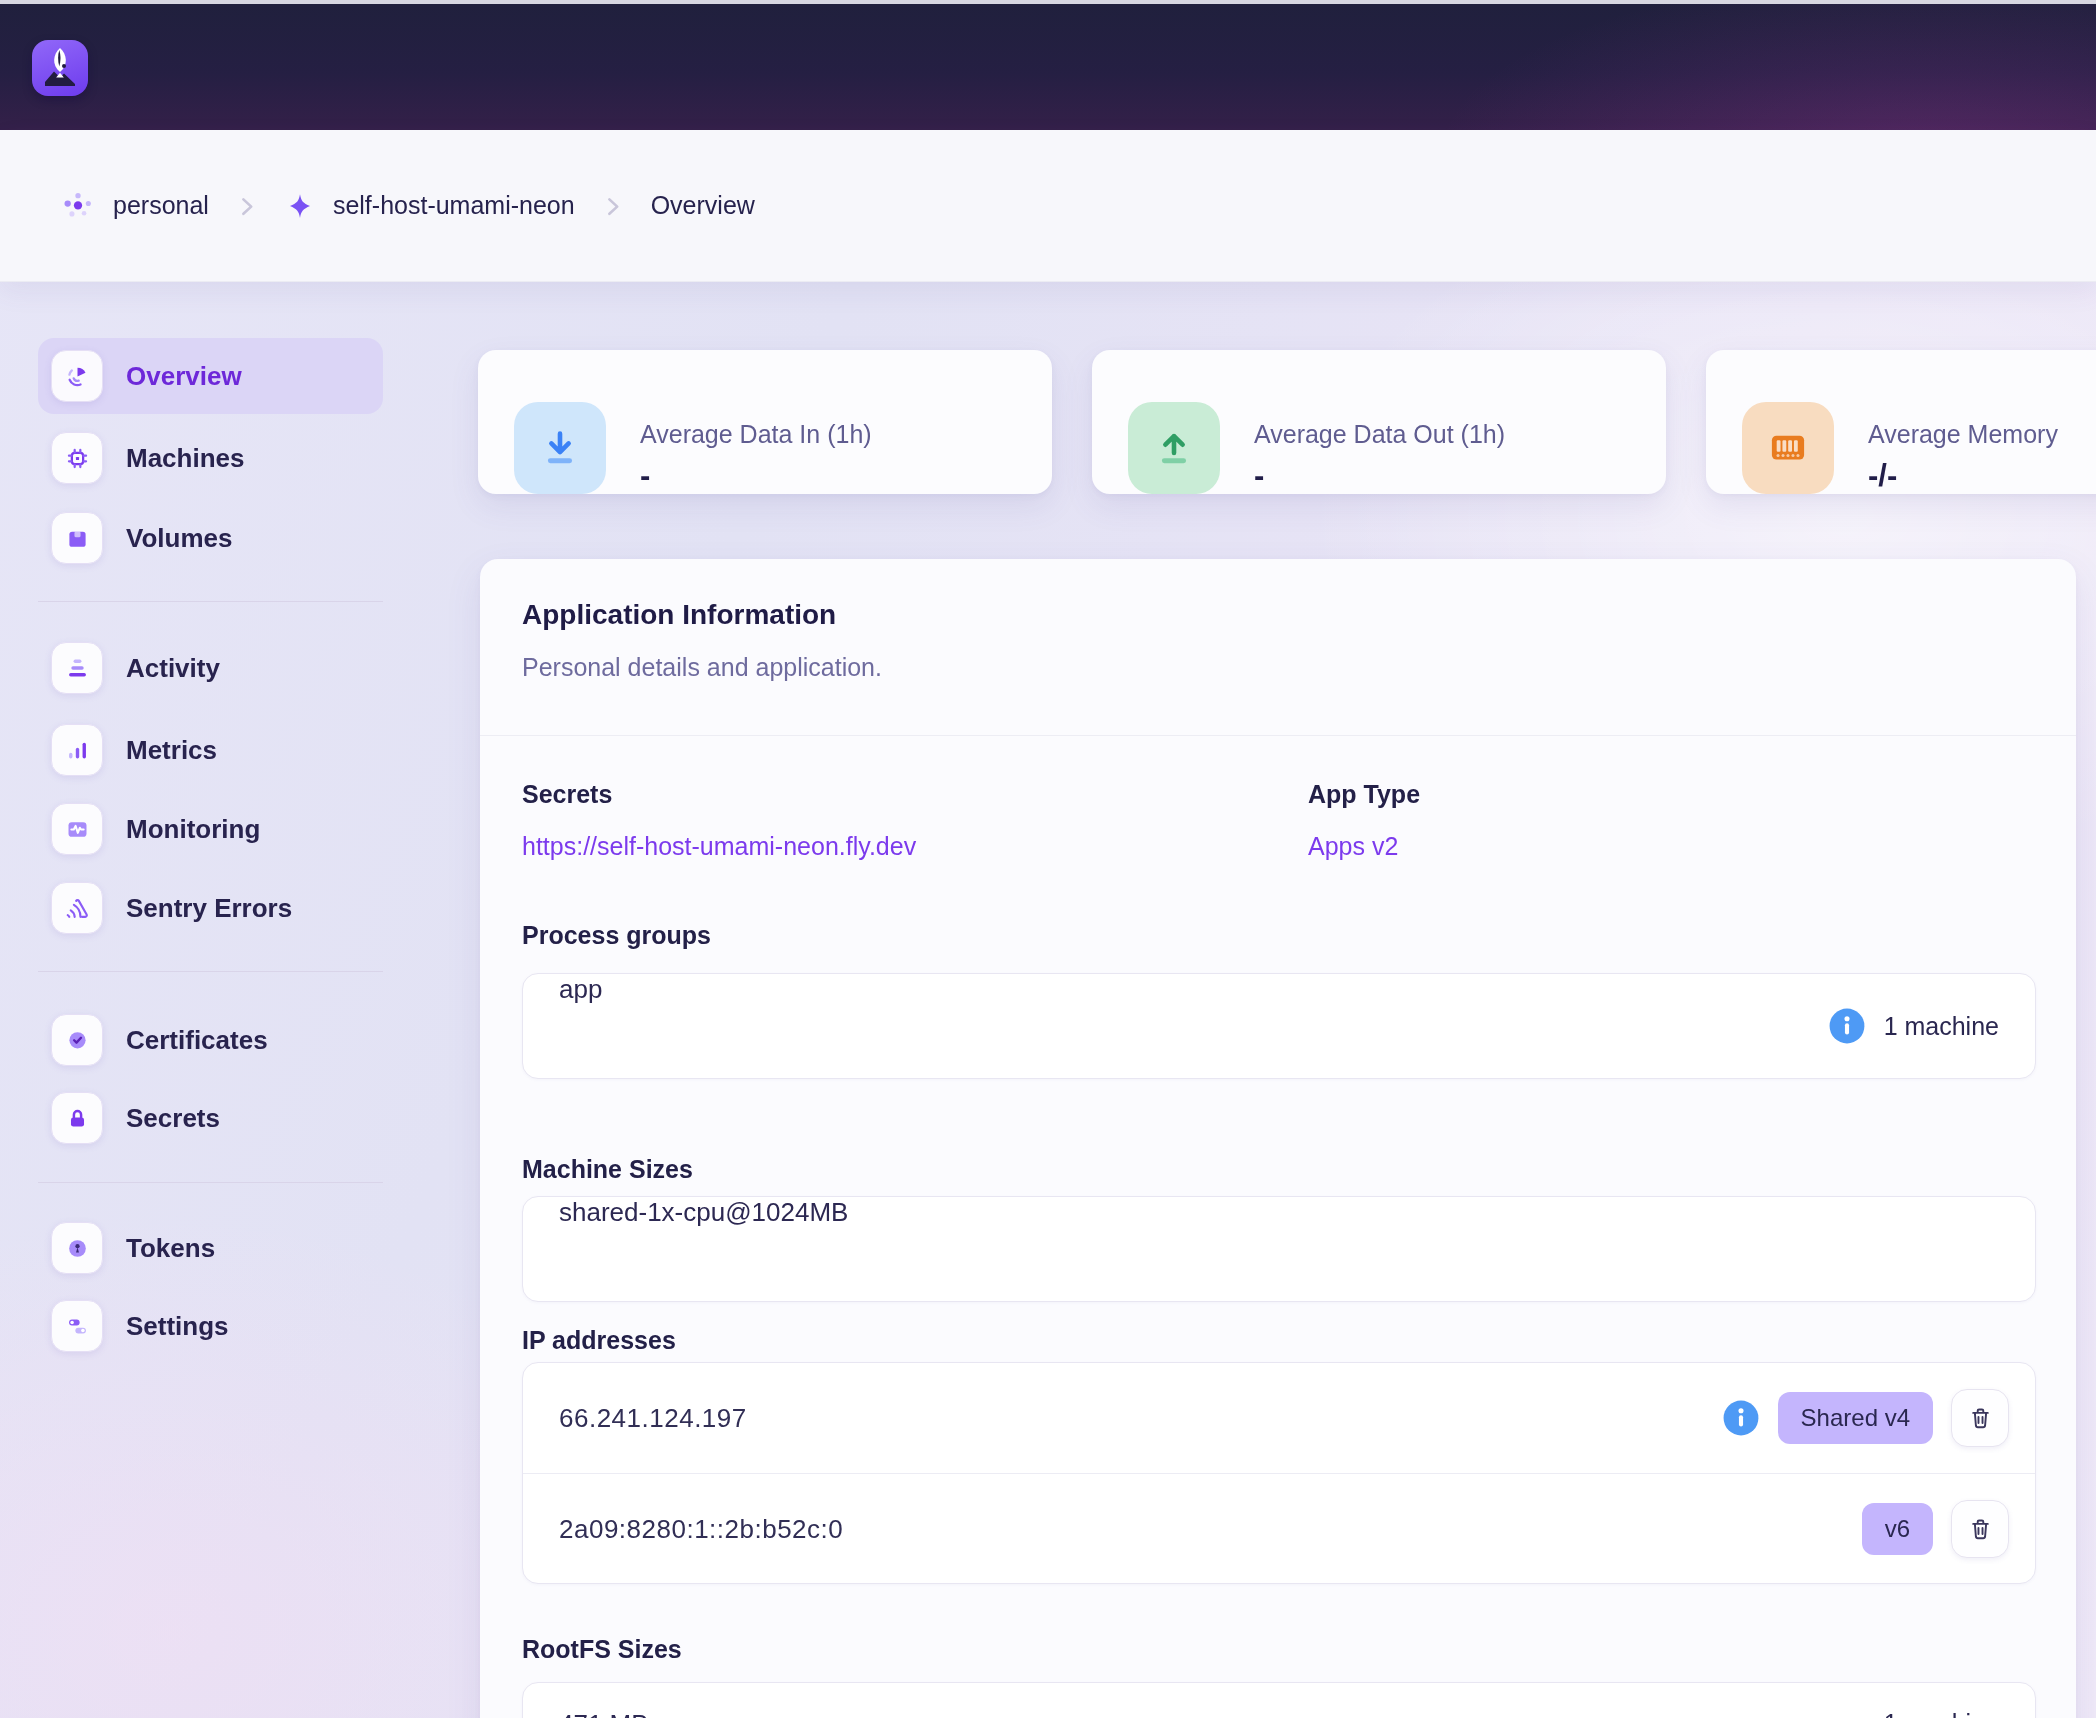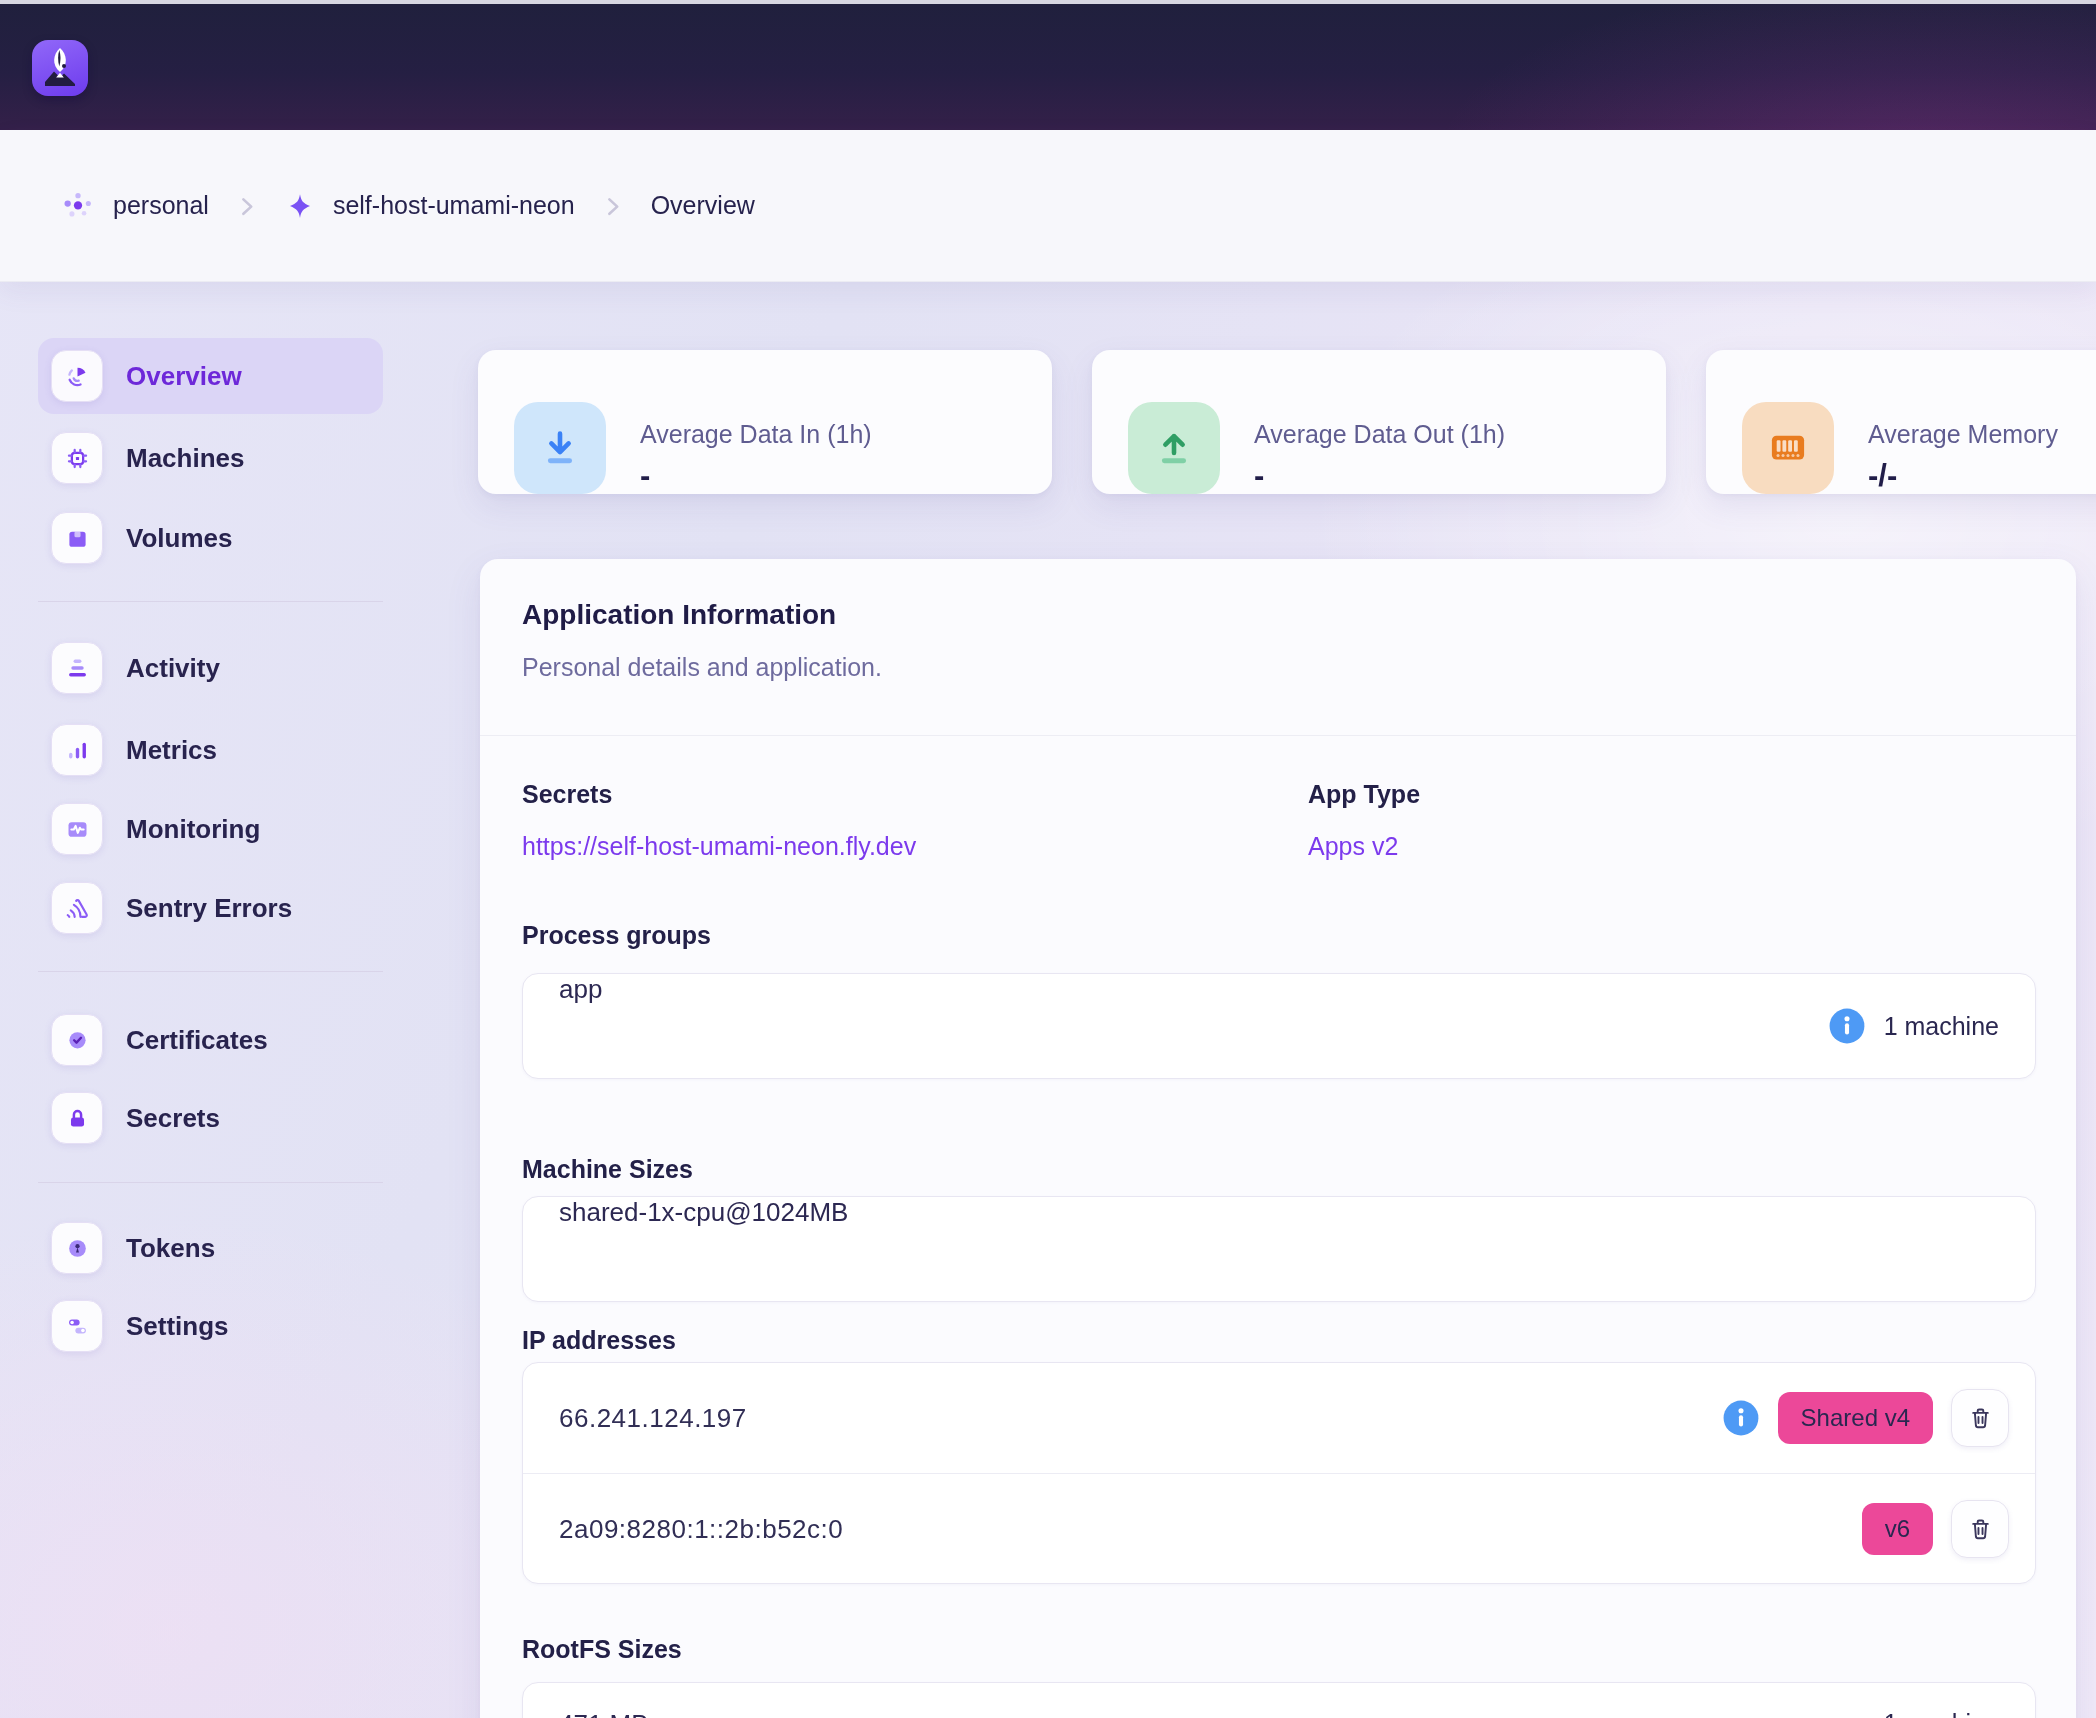--- a/index.html
+++ b/index.html
@@ -58,21 +58,21 @@
   .row { position:absolute; left:42px; width:1514px; background:#fff; border:1px solid #e8e6f2; border-radius:16px;
     box-shadow:0 1px 3px rgba(100,90,170,.05); display:flex; padding:0 36px; }
   .row-text { font-size:26px; color:#2c2852; }
   .row-right { margin-left:auto; display:flex; align-items:center; gap:18px; }
   .machines-count { font-size:25px; color:#2a2750; }
   .mono { font-family:Liberation Sans, sans-serif; font-size:26px; color:#312e55; letter-spacing:.5px; }
   .ip-box { position:absolute; left:42px; width:1514px; height:222px; background:#fff; border:1px solid #e8e6f2;
     border-radius:16px; box-shadow:0 1px 3px rgba(100,90,170,.05); overflow:hidden; }
   .ip-row { height:110px; display:flex; align-items:center; padding:0 26px 0 36px; }
   .ip-divider { height:1px; background:#ececf4; }
-  .badge { background:#ec4899; border-radius:12px; height:52px; display:flex; align-items:center;
+  .badge { background:#c4b5fd; border-radius:12px; height:52px; display:flex; align-items:center;
     padding:0 23px; font-size:24px; font-weight:500; color:#2a2750; }
   .trash-btn { width:58px; height:58px; border-radius:16px; background:#fefeff; border:1px solid #e7e4f0;
     box-shadow:0 2px 5px rgba(110,100,180,.10); display:flex; align-items:center; justify-content:center; cursor:pointer; }
   .info-ic { width:38px; height:38px; flex:0 0 auto; display:flex; }
 </style>
 </head>
 <body>
 
 <div class="screen">
 

